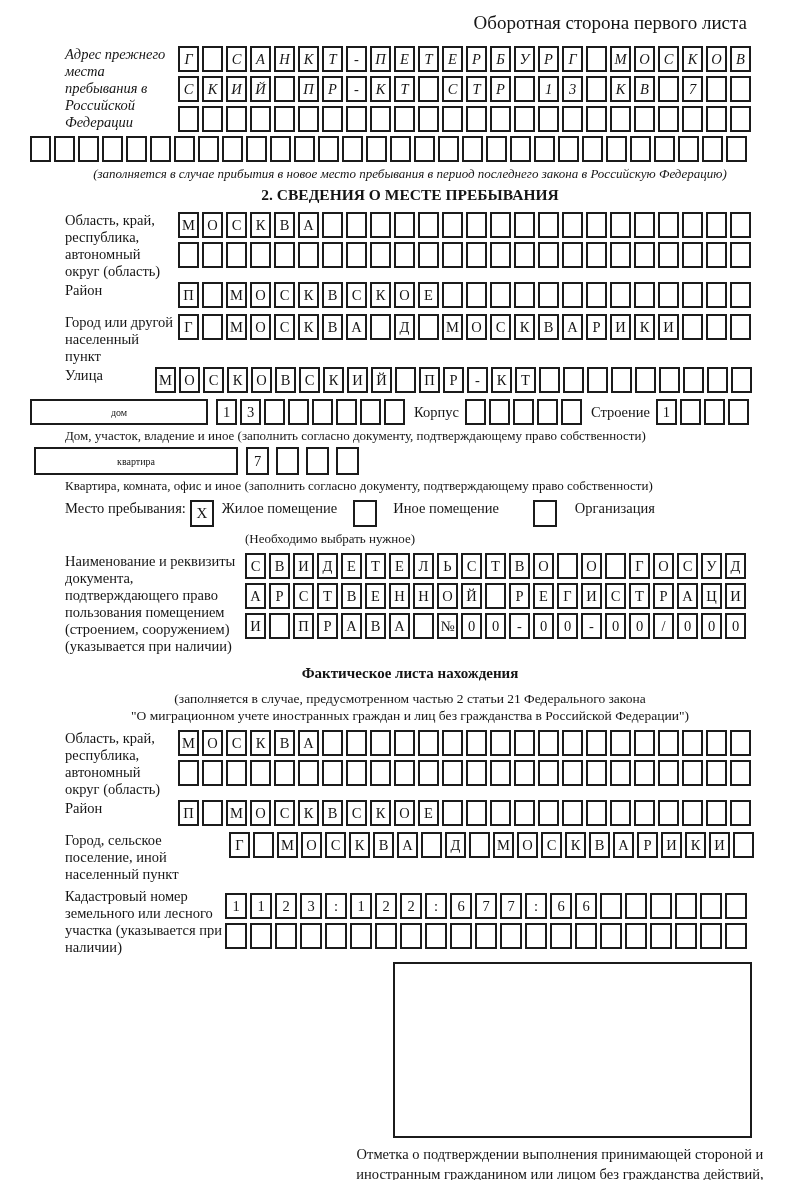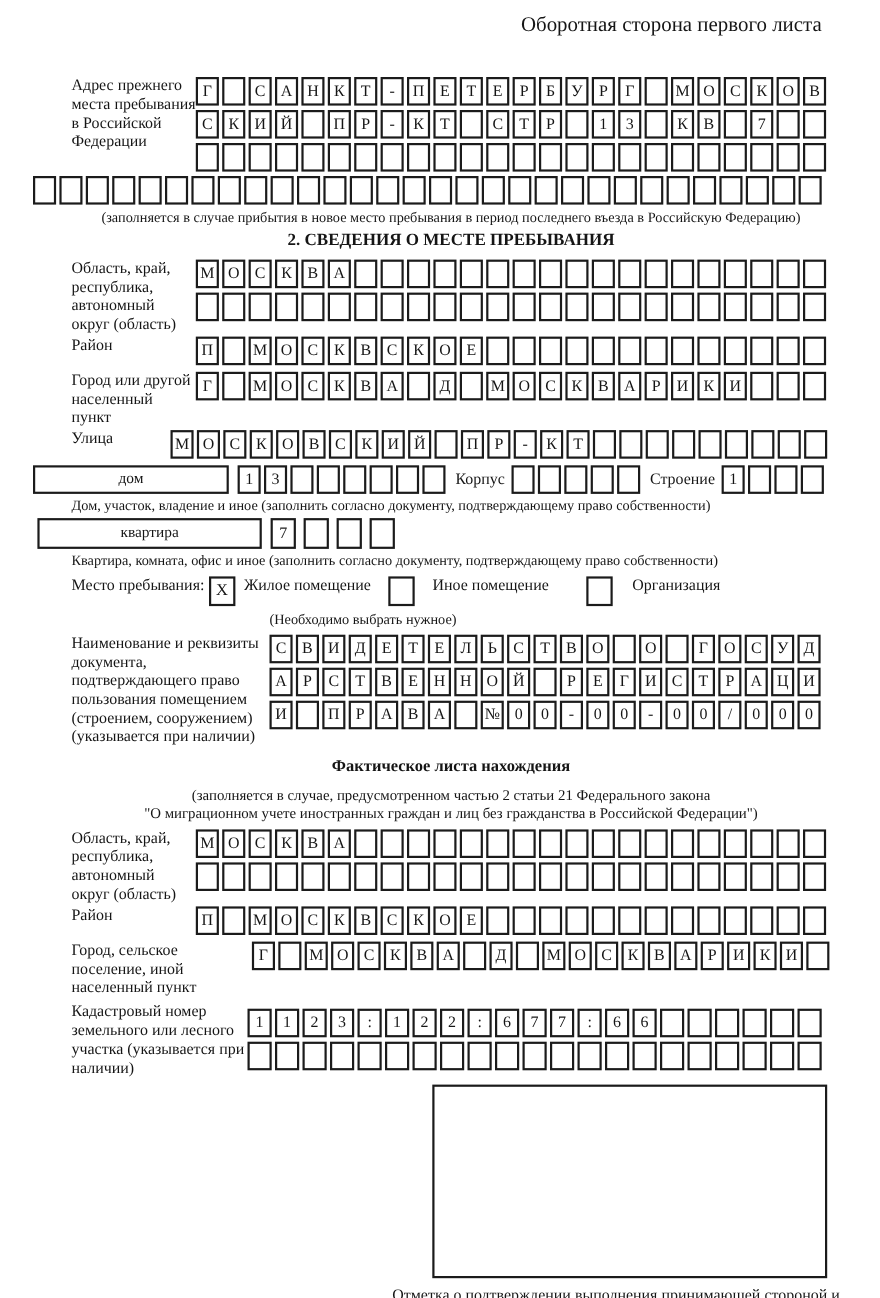--- a/index.html
+++ b/index.html
@@ -20,30 +20,30 @@
     width:21px; height:26px; flex-shrink:0;
     border:2px solid #1b1b1b; margin-right:3px;
     display:flex; align-items:center; justify-content:center;
     font-size:14.5px; line-height:1;
   }
   .row { display:flex; }
   .label { font-size:14.5px; line-height:17px; flex-shrink:0; }
   .label-w { width:113px; }
   .rows-col { display:flex; flex-direction:column; }
 
-  .addr-block { margin-top:36px; }
+  .addr-block { margin-top:12px;font-style:italic; }
   .fullrow { margin-left:-35px; margin-top:0; }
   .note-center { text-align:center; font-size:13px; line-height:16px; margin-bottom:2px; }
   .sec-title { text-align:center; font-weight:bold; font-size:15.5px; margin:4px 0 8px 0; }
 
   .block { margin-bottom:2px; }
   .street-label { width:90px; }
 
   .house-row { display:flex; align-items:center; margin-left:-35px; margin-top:2px; }
-  .wide-box { border:2px solid #1b1b1b; height:26px; display:flex; align-items:center; justify-content:center; font-size:14px; }
+  .wide-box { border:2px solid #1b1b1b; height:26px; display:flex; align-items:center; justify-content:center; font-size:10px; }
   .house-box { width:178px; margin-right:8px; }
   .inline-lbl { font-size:14.5px; margin:0 6px 0 6px; }
   .house-cells, .inline-cells { display:flex; }
 
   .small-note { font-size:13px; line-height:16px; margin:3px 0 3px 0; }
 
   .apt-row { display:flex; align-items:flex-end; margin-left:-31px; margin-top:2px; }
   .apt-box { width:204px; height:28px; margin-right:8px; }
   .apt-cells .cell { width:23px; height:28px; margin-right:7px; }
 
@@ -188,21 +188,21 @@
         <div class="cell"></div>
         <div class="cell"></div>
         <div class="cell"></div>
         <div class="cell"></div>
         <div class="cell"></div>
         <div class="cell"></div>
         <div class="cell"></div>
         <div class="cell"></div>
         <div class="cell"></div>
       </div>
-    <div class="note-center">(заполняется в случае прибытия в новое место пребывания в период последнего въезда в Российскую Федерацию)</div>
+    <div class="note-center">(заполняется в случае прибытия в новое место пребывания в период последнего закона в Российскую Федерацию)</div>
   </div>
 
   <div class="sec-title">2. СВЕДЕНИЯ О МЕСТЕ ПРЕБЫВАНИЯ</div>
 
   <div class="row block">
     <div class="label label-w">Область, край, республика, автономный округ (область)</div>
     <div class="rows-col">
       <div class="cellrow">
           <div class="cell">М</div>
           <div class="cell">О</div>

